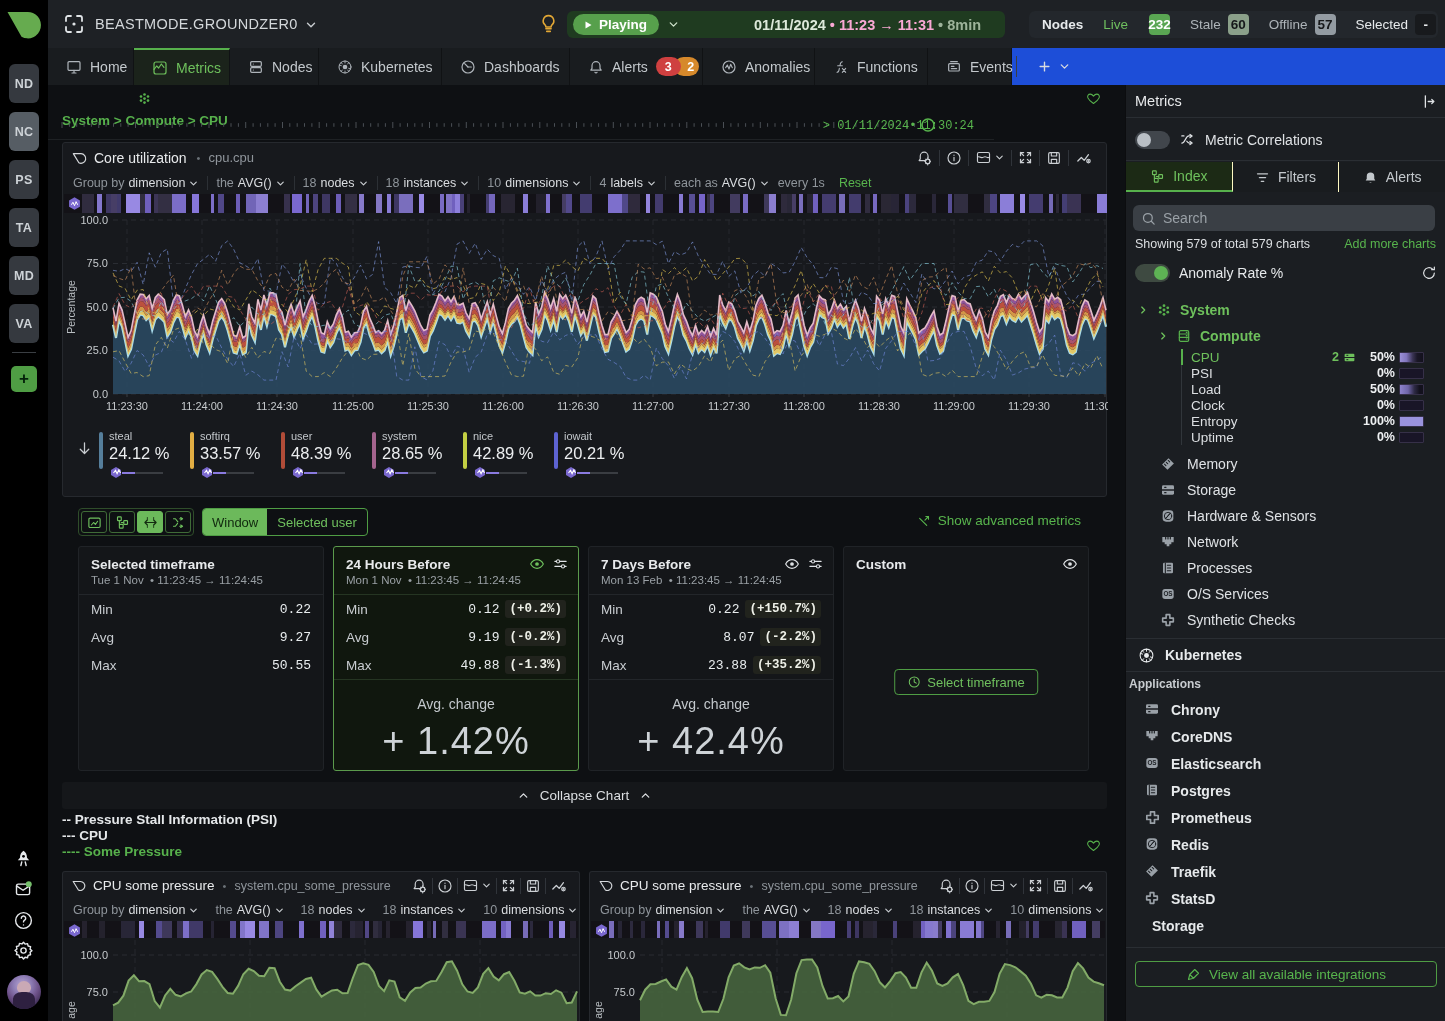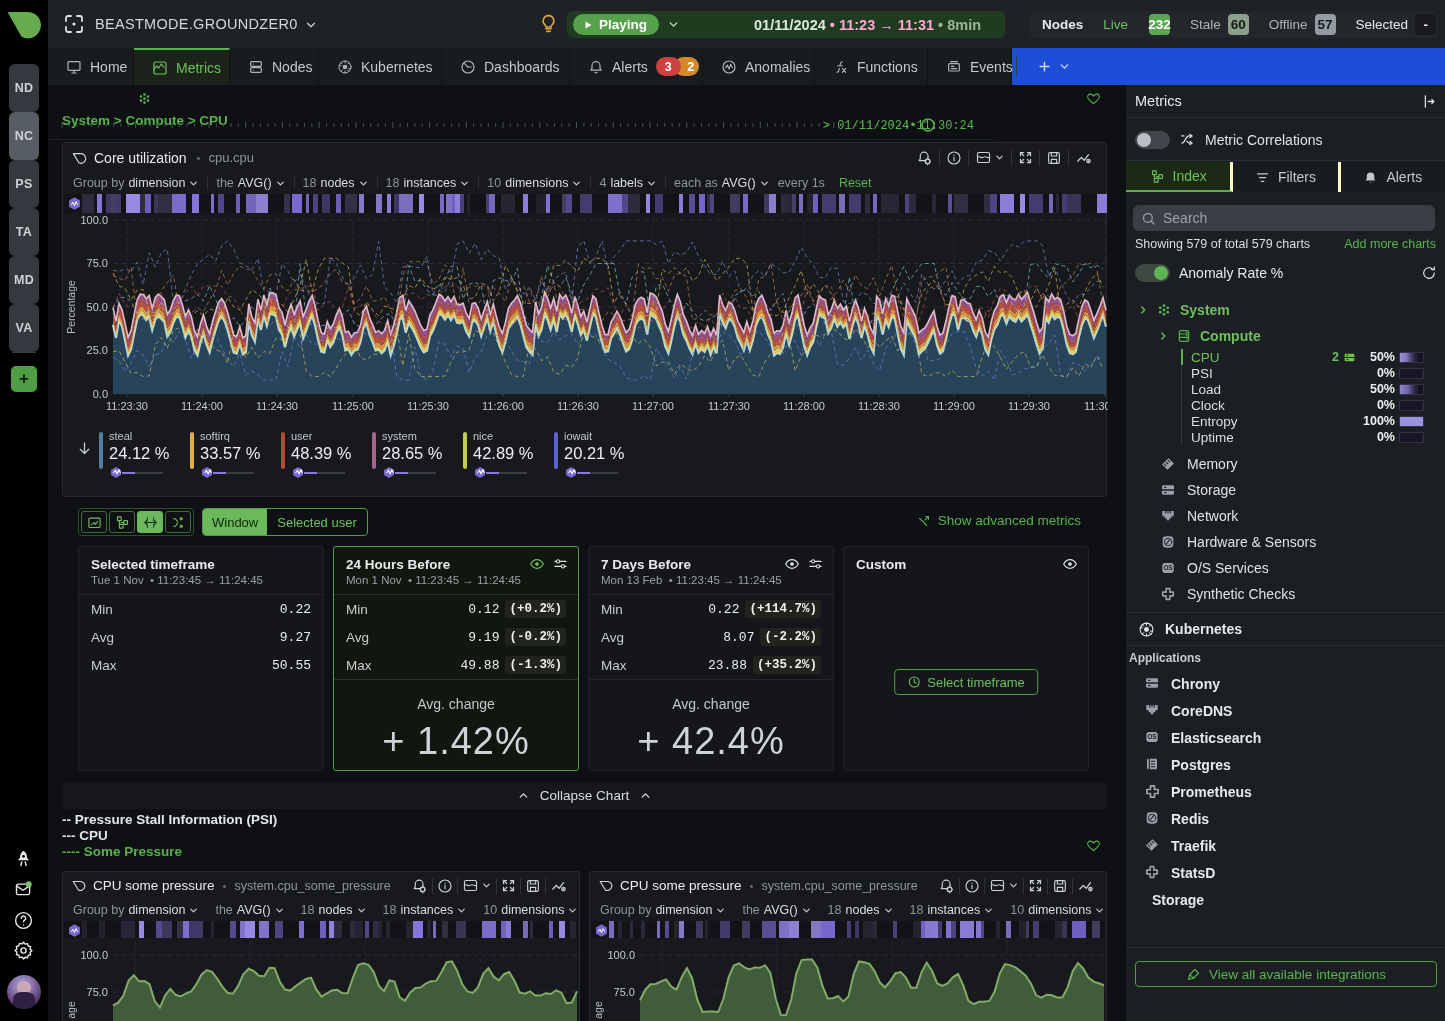--- a/index.html
+++ b/index.html
@@ -4,21 +4,21 @@
 <style>
 *{margin:0;padding:0;box-sizing:border-box;}
 html,body{width:1445px;height:1021px;overflow:hidden;background:#0b0c0e;}
 body{font-family:"Liberation Sans",sans-serif;color:#d5d8db;font-size:14px;}
 #root{position:relative;width:1445px;height:1021px;background:#0e1013;}
 .mono{font-family:"Liberation Mono",monospace;}
 svg{display:block;flex:none;}
 
 .rail{position:absolute;left:0;top:0;width:48px;height:1021px;background:#000;}
 .rail-logo{position:absolute;left:9px;top:9px;width:30px;height:30px;}
-.ws{position:absolute;left:9px;width:30px;height:48px;border-radius:6px;background:#35393f;color:#cdd2d6;font-weight:bold;font-size:12.5px;display:flex;align-items:center;justify-content:center;letter-spacing:.3px;}
+.ws{position:absolute;left:9px;width:30px;height:39px;border-radius:6px;background:#35393f;color:#cdd2d6;font-weight:bold;font-size:12.5px;display:flex;align-items:center;justify-content:center;letter-spacing:.3px;}
 .rail-div{position:absolute;left:12px;width:24px;height:1px;background:#3a3e43;}
 .ws-add{position:absolute;left:11px;width:26px;height:26px;border-radius:5px;background:#4f9d44;color:#04210a;font-size:17px;font-weight:bold;display:flex;align-items:center;justify-content:center;}
 .rail-ic{position:absolute;left:13px;width:22px;height:22px;color:#e6e9ec;}
 .avatar{position:absolute;left:7px;top:975px;width:34px;height:34px;border-radius:50%;background:radial-gradient(circle at 45% 30%,#b9a8d6 0%,#8d7cb4 30%,#6b4f86 55%,#3a2b50 80%,#241a36 100%);overflow:hidden;}
 .avatar:before{content:"";position:absolute;left:10px;top:6px;width:14px;height:13px;border-radius:50% 50% 45% 45%;background:#caa9b5;}
 .avatar:after{content:"";position:absolute;left:6px;top:17px;width:22px;height:17px;border-radius:40% 40% 0 0;background:#2e2040;}
 
 .topbar{position:absolute;left:48px;top:0;width:1397px;height:48px;background:#1e2125;}
 .space-ic{position:absolute;left:14px;top:12px;width:24px;height:24px;color:#dfe3e6;}
 .space-name{position:absolute;left:47px;top:16px;font-size:14.5px;color:#d3d7da;letter-spacing:.3px;}
@@ -103,21 +103,21 @@
 .card3{position:absolute;left:541px;top:786px;width:518px;height:150px;background:#17191d;border:1px solid #26292e;border-radius:3px 3px 0 0;border-bottom:none;}
 
 .sidebar{position:absolute;left:1125px;top:85px;width:320px;height:936px;background:#1b1e22;border-left:1px solid #0c0d0f;}
 .sb-h{position:absolute;left:0;top:0;width:100%;height:33px;border-bottom:1px solid #2a2e33;display:flex;align-items:center;padding:0 9px;font-size:14.5px;color:#e8eaec;}
 .sb-corr{position:absolute;left:0;top:34px;width:100%;height:42px;border-bottom:1px solid #2a2e33;display:flex;align-items:center;padding:0 9px;gap:9px;font-size:14px;color:#dfe2e5;}
 .toggle{width:35px;height:18px;border-radius:9px;background:#41464c;position:relative;flex:none;}
 .toggle .knob{position:absolute;left:2px;top:2px;width:14px;height:14px;border-radius:50%;background:#b9bfc5;}
 .toggle.on{background:#3e4a41;}
 .toggle.on .knob{left:auto;right:2px;background:#5eb354;}
 .sb-tabs{position:absolute;left:0;top:77px;width:100%;height:30px;display:flex;border-bottom:1px solid #26292e;}
-.sb-tab{flex:1;display:flex;align-items:center;justify-content:center;gap:8px;background:#191c1f;border-right:3px solid #fef9c3;color:#c3c8cc;font-size:14px;margin-bottom:-1px;}
+.sb-tab{flex:1;display:flex;align-items:center;justify-content:center;gap:8px;background:#191c1f;border-right:1px solid #fef9c3;color:#c3c8cc;font-size:14px;margin-bottom:-1px;}
 .sb-tab.active{background:#1c2a15;color:#6ec05c;border-bottom:2px solid #57b14c;}
 .search{position:absolute;left:7px;top:120px;width:302px;height:26px;background:#3a3f45;border-radius:6px;display:flex;align-items:center;padding:0 8px;color:#9aa1a7;font-size:14px;gap:7px;}
 .sb-showing{position:absolute;left:9px;top:152px;font-size:12.5px;color:#dcdfe2;}
 .sb-add{position:absolute;right:9px;top:152px;font-size:12.5px;color:#58b54d;}
 .sb-anom{position:absolute;left:9px;top:174px;width:302px;height:28px;display:flex;align-items:center;gap:9px;font-size:14px;color:#e6e9eb;}
 .sb-tree{position:absolute;left:0;top:212px;width:100%;}
 .trow{display:flex;align-items:center;height:26px;padding-left:12px;font-size:14px;color:#e2e5e8;}
 .trow .chev{color:#6ec05c;margin-right:8px;font-size:11px;}
 .trow.l1{font-weight:bold;color:#6ec05c;}
 .trow.l2{padding-left:32px;font-weight:bold;color:#6ec05c;}
@@ -908,21 +908,21 @@
                 <path d="M3 7h2.5M10.5 7H21M3 15h10.5M18.5 15H21"></path>
               </svg>
             </span>
           </div>
         <h3>7 Days Before</h3>
         <div class="sub">Mon 13 Feb &nbsp;• 11:23:45 → 11:24:45</div>
         <div class="hr"></div>
         <div class="row">
             <span class="lbl">Min</span>
             <span class="val">0.22</span>
-            <span class="pill">(+114.7%)</span>
+            <span class="pill">(+150.7%)</span>
           </div>
         <div class="row">
             <span class="lbl">Avg</span>
             <span class="val">8.07</span>
             <span class="pill">(-2.2%)</span>
           </div>
         <div class="row">
             <span class="lbl">Max</span>
             <span class="val">23.88</span>
             <span class="pill">(+35.2%)</span>
@@ -1414,31 +1414,38 @@
             <svg width="16" height="16" viewBox="0 0 24 24" fill="none" stroke="currentColor" stroke-width="1.8" stroke-linecap="round" stroke-linejoin="round" style="">
               <g fill="currentColor" stroke="none">
                 <path d="M5 5h14a2 2 0 012 2v4H3V7a2 2 0 012-2z"></path>
                 <path d="M3 13h18v4a2 2 0 01-2 2H5a2 2 0 01-2-2z"></path>
               </g>
               <path d="M7 8h2M7 16h2" stroke="#1b1e22" stroke-width="1.8"></path>
             </svg>
           </span>Storage</div>
       <div class="srow"><span class="ic">
             <svg width="16" height="16" viewBox="0 0 24 24" fill="none" stroke="currentColor" stroke-width="1.8" stroke-linecap="round" stroke-linejoin="round" style="">
+              <rect x="4" y="3.5" width="16" height="17" rx="5" fill="currentColor" stroke="none"></rect>
+              <path d="M8.5 15.5c4-1 3-6.5 7-7.5M8.5 15.5l7-7.5" stroke="#1b1e22" stroke-width="1.5"></path>
+              <circle cx="12" cy="12" r="5.5" stroke="#1b1e22" stroke-width="1.4"></circle>
+            </svg>
+          </span>Hardware &amp; Sensors</div>
+      <div class="srow"><span class="ic">
+            <svg width="16" height="16" viewBox="0 0 24 24" fill="none" stroke="currentColor" stroke-width="1.8" stroke-linecap="round" stroke-linejoin="round" style="">
               <path d="M3.5 4.5h17v8h-3.5v3h-3v3h-4v-3h-3v-3H3.5z" fill="currentColor" stroke="none"></path>
               <path d="M8.5 4.5v3M12 4.5v3M15.5 4.5v3" stroke="#1b1e22" stroke-width="1.7"></path>
             </svg>
           </span>Network</div>
       <div class="srow"><span class="ic">
             <svg width="16" height="16" viewBox="0 0 24 24" fill="none" stroke="currentColor" stroke-width="1.8" stroke-linecap="round" stroke-linejoin="round" style="">
-              <rect x="4" y="3.5" width="16" height="17" rx="5" fill="currentColor" stroke="none"></rect>
-              <path d="M8.5 15.5c4-1 3-6.5 7-7.5M8.5 15.5l7-7.5" stroke="#1b1e22" stroke-width="1.5"></path>
-              <circle cx="12" cy="12" r="5.5" stroke="#1b1e22" stroke-width="1.4"></circle>
-            </svg>
-          </span>Hardware &amp; Sensors</div>
+              <rect x="4.5" y="4" width="15" height="16" rx="2" fill="currentColor" stroke="none"></rect>
+              <path d="M8 4.5v15" stroke="#1b1e22" stroke-width="1.6"></path>
+              <path d="M11 8h5M11 12h5M11 16h5" stroke="#1b1e22" stroke-width="1.6"></path>
+            </svg>
+          </span>Processes</div>
       <div class="srow"><span class="ic">
             <svg width="16" height="16" viewBox="0 0 24 24" fill="none" stroke="currentColor" stroke-width="1.6" stroke-linecap="round" stroke-linejoin="round" style="">
               <rect x="3.5" y="4.5" width="17" height="15" rx="4" fill="currentColor" stroke="none"></rect>
               <text x="12" y="15.5" font-size="9.5" font-weight="bold" fill="#1b1e22" text-anchor="middle" font-family="Liberation Sans,sans-serif" stroke="none">OS</text>
             </svg>
           </span>O/S Services</div>
       <div class="srow"><span class="ic">
             <svg width="16" height="16" viewBox="0 0 24 24" fill="none" stroke="currentColor" stroke-width="1.8" stroke-linecap="round" stroke-linejoin="round" style="">
               <path d="M9.2 4h5.6v5.2H20v5.6h-5.2V20H9.2v-5.2H4V9.2h5.2z" stroke-width="2.4"></path>
             </svg>

